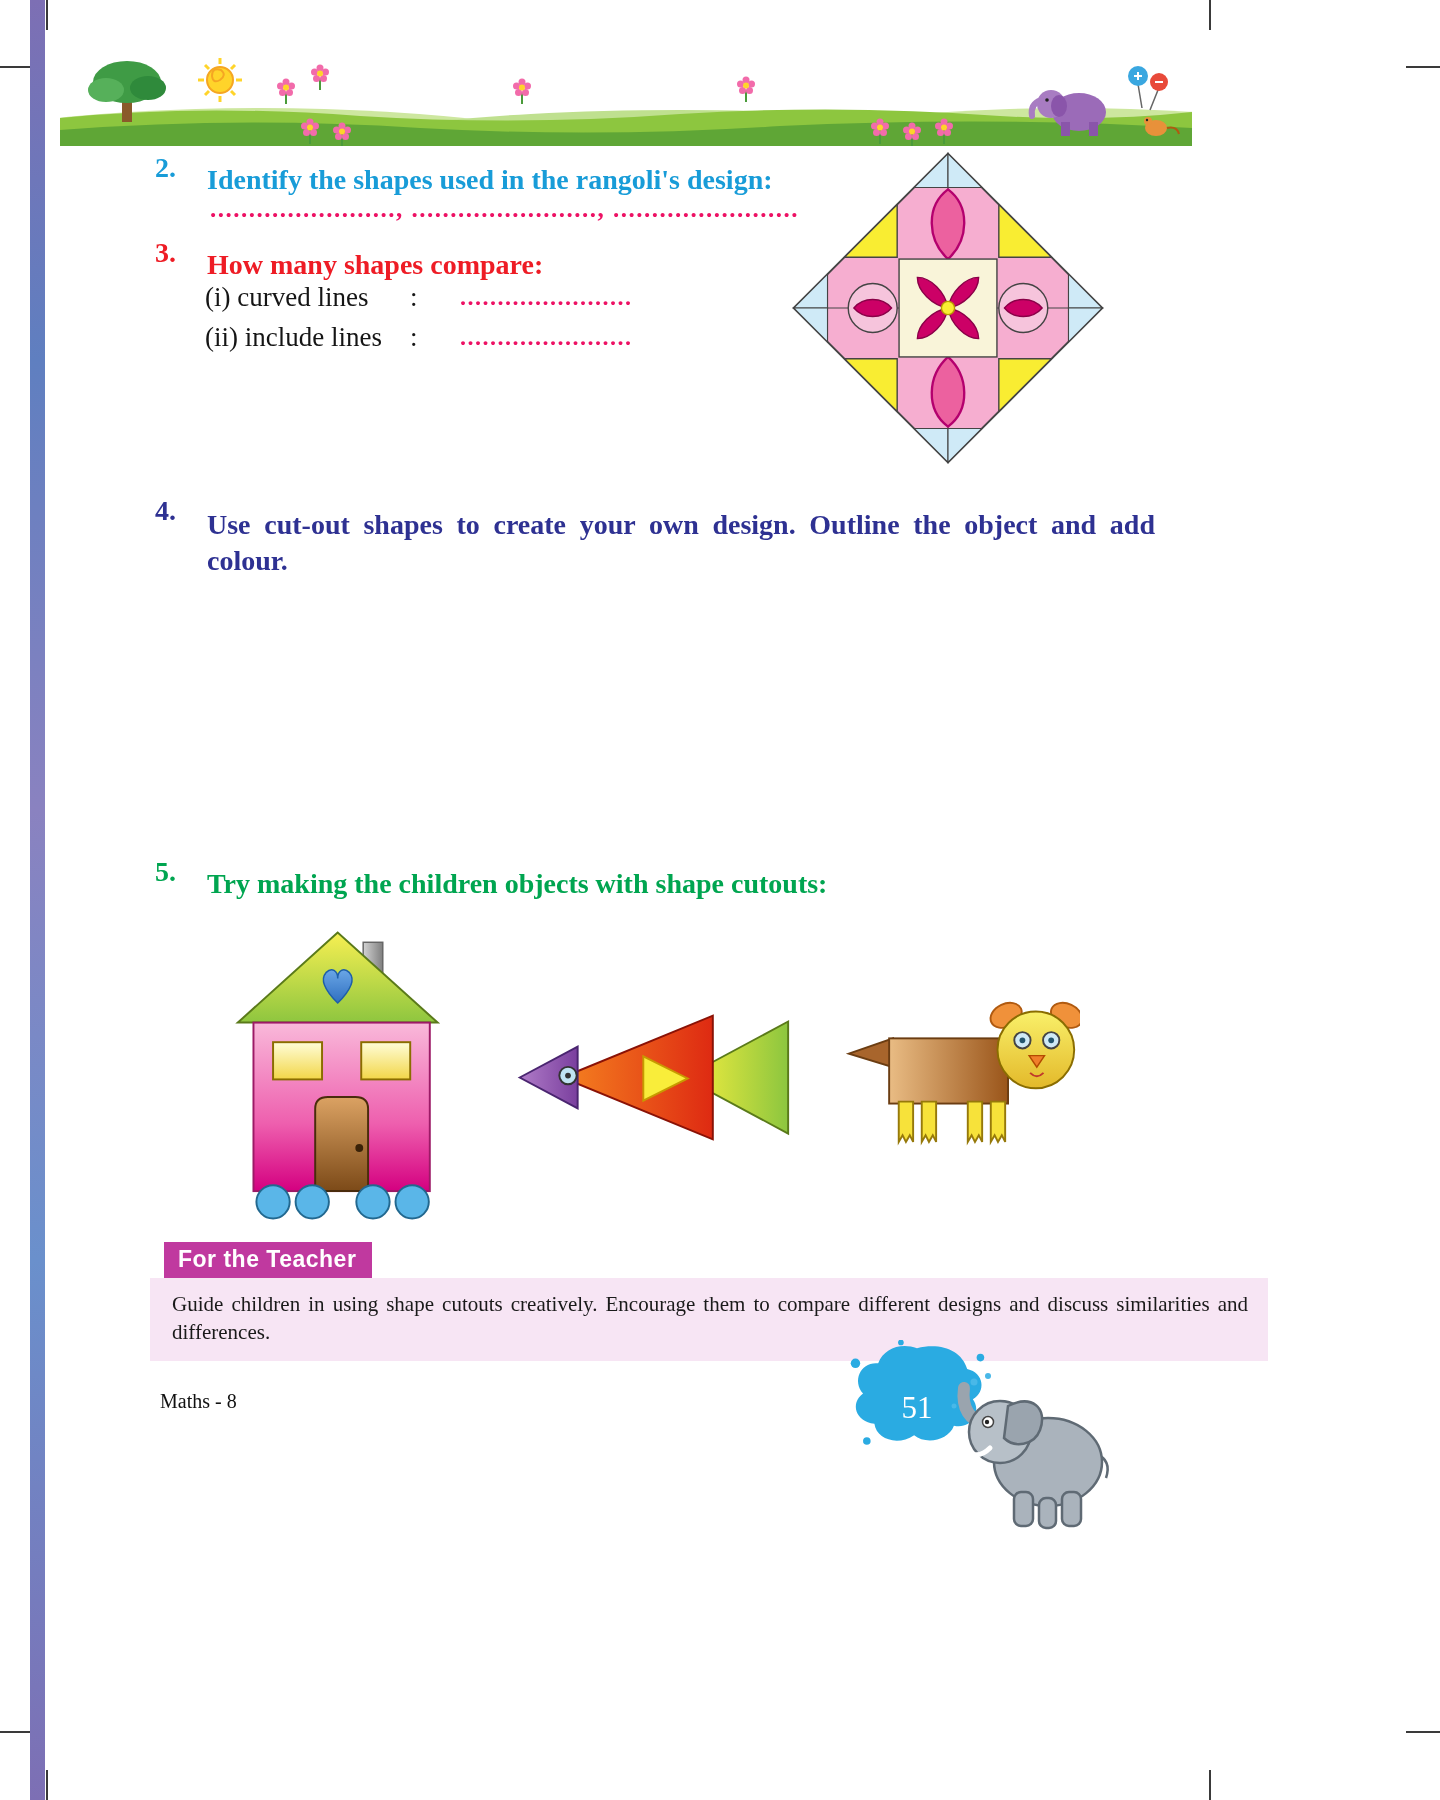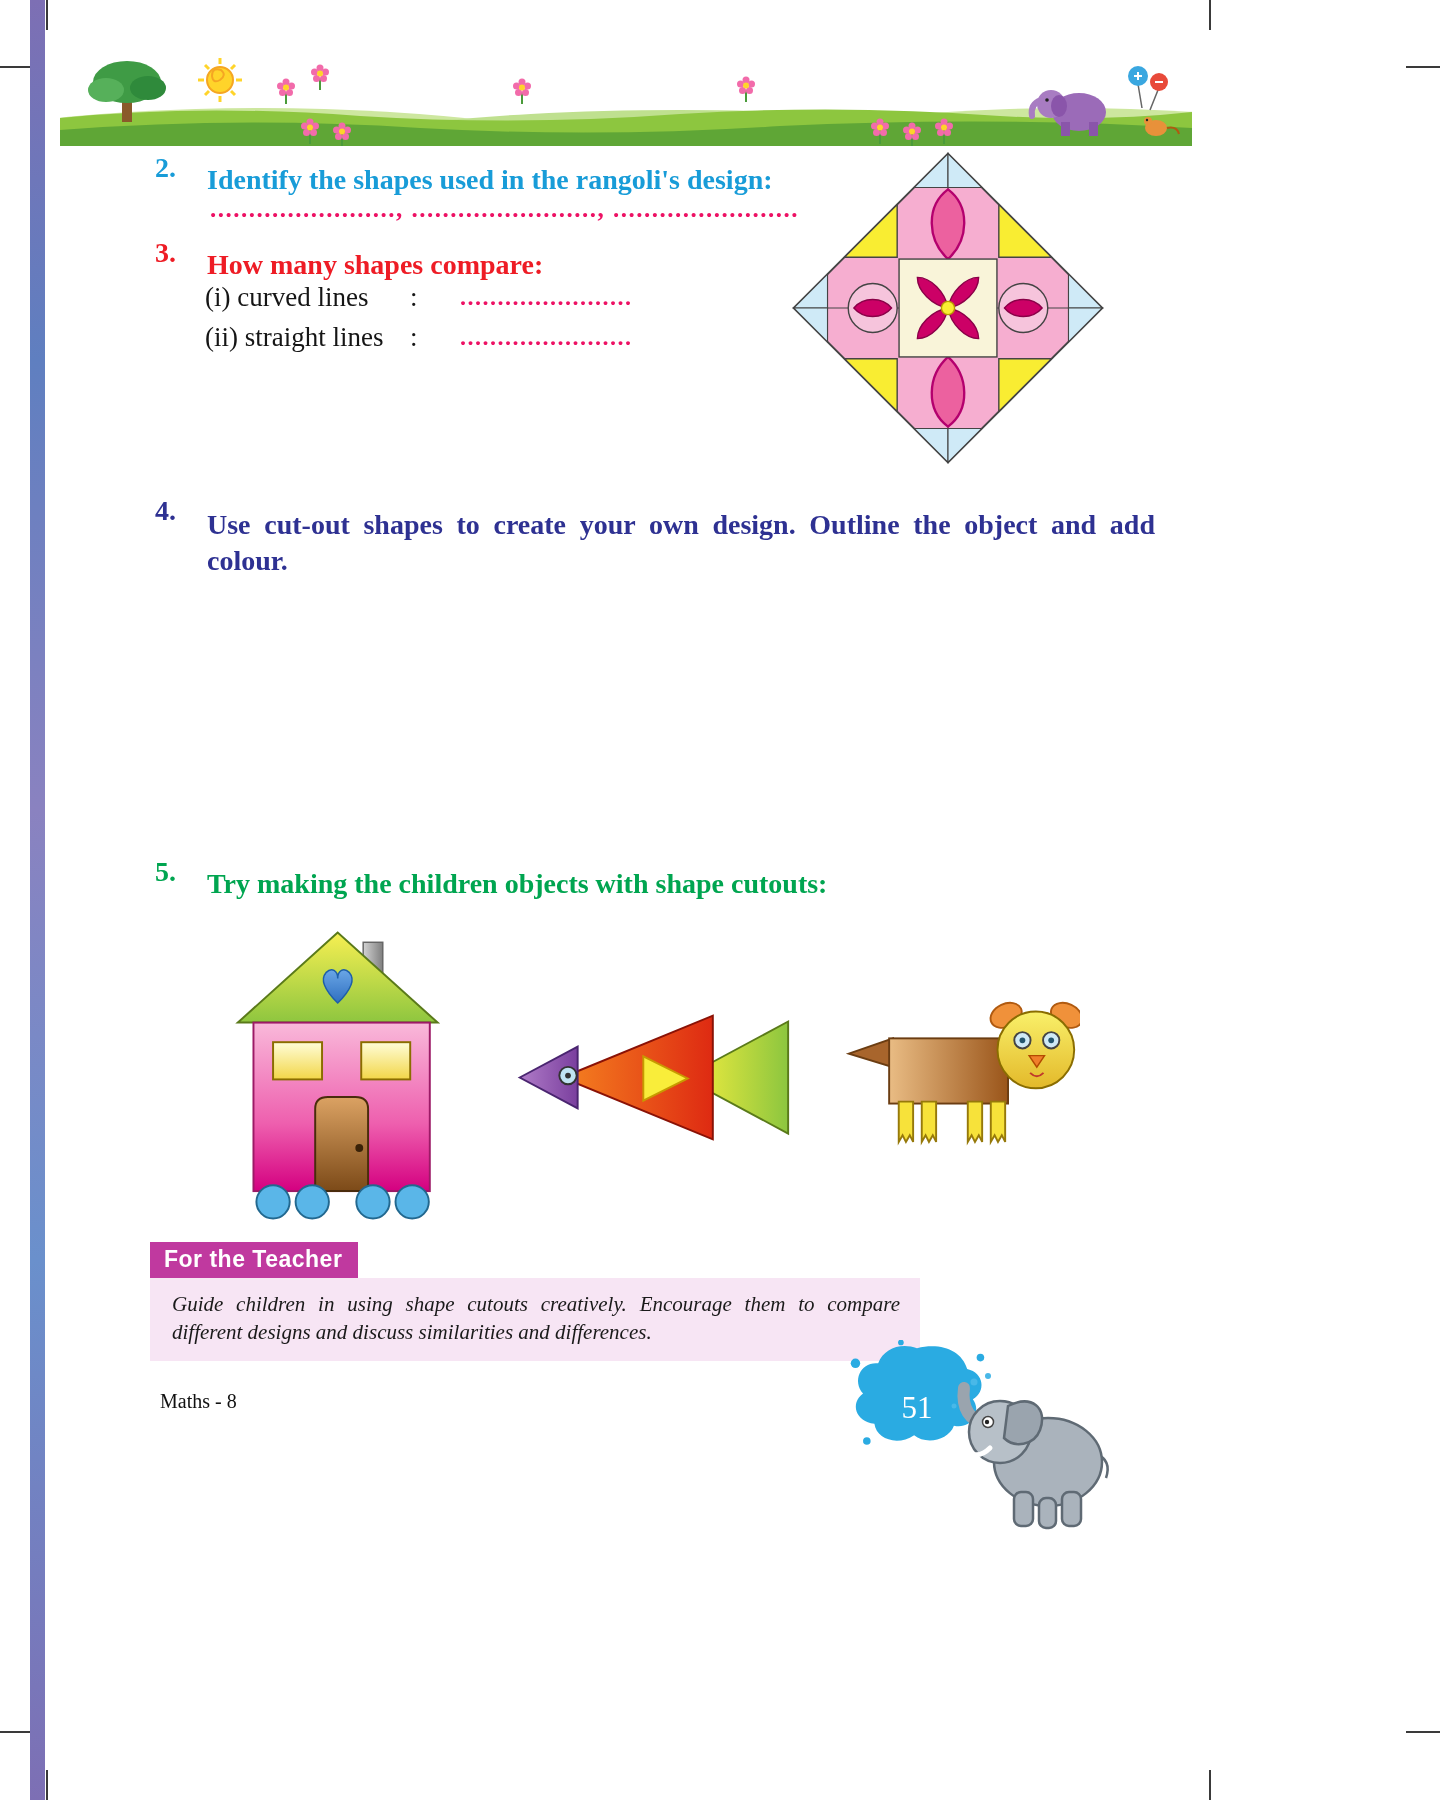--- a/index.html
+++ b/index.html
@@ -37,27 +37,27 @@
 
   .q5 { left:155px; top:856px; font-size:28px; font-weight:bold; color:#00a550; width:900px; }
 
   .fig { position:absolute; }
   .fig-rangoli { left:788px; top:148px; width:320px; height:320px; }
   .fig-house   { left:228px; top:928px; width:240px; height:295px; }
   .fig-fish    { left:512px; top:1008px; width:280px; height:140px; }
   .fig-dog     { left:845px; top:1000px; width:235px; height:163px; }
 
   .teacher-banner {
-    position:absolute; left:150px; top:1242px; background:#c0399f; color:#fff;
+    position:absolute; left:164px; top:1242px; background:#c0399f; color:#fff;
     font-family:"Liberation Sans", sans-serif; font-weight:bold; font-size:23px;
     padding:4px 16px 6px 14px; letter-spacing:.5px;
   }
   .teacher-box {
-    position:absolute; left:150px; top:1278px; width:770px; background:#f7e5f4;
-    padding:12px 20px 14px 22px; font-size:21px; font-style:italic; color:#1a1a1a;
+    position:absolute; left:150px; top:1278px; width:1118px; background:#f7e5f4;
+    padding:12px 20px 14px 22px; font-size:21px; color:#1a1a1a;
     text-align:justify; line-height:1.35;
   }
 
   .footer-left { position:absolute; left:160px; top:1390px; font-size:20px; color:#111; }
 
   .splash { position:absolute; left:846px; top:1340px; width:142px; height:110px; }
   .splash .num {
     position:absolute; left:0; top:34px; width:100%; text-align:center;
     color:#fff; font-size:31px; font-family:"Liberation Serif", serif;margin-top:16px;
   }
@@ -164,21 +164,21 @@
   <div class="q-row q3">
     <span class="q-num">3.</span>
     <span class="q-text">How many shapes compare:</span>
   </div>
   <div class="q3-item q3-i">
     <span class="lbl">(i) curved lines</span>
     <span class="sep">:</span>
     <span class="dots">.......................</span>
   </div>
   <div class="q3-item q3-ii">
-    <span class="lbl">(ii) straight lines</span>
+    <span class="lbl">(ii) include lines</span>
     <span class="sep">:</span>
     <span class="dots">.......................</span>
   </div>
 
   <div class="fig fig-rangoli">
     <svg viewBox="0 0 340 340">
       <path d="M170 6 L334 170 L170 334 L6 170 Z" fill="#f6aed0" stroke="#444" stroke-width="2"></path>
       <line x1="170" y1="6" x2="170" y2="334" stroke="#444" stroke-width="1.2"></line>
       <line x1="6" y1="170" x2="334" y2="170" stroke="#444" stroke-width="1.2"></line>
 

